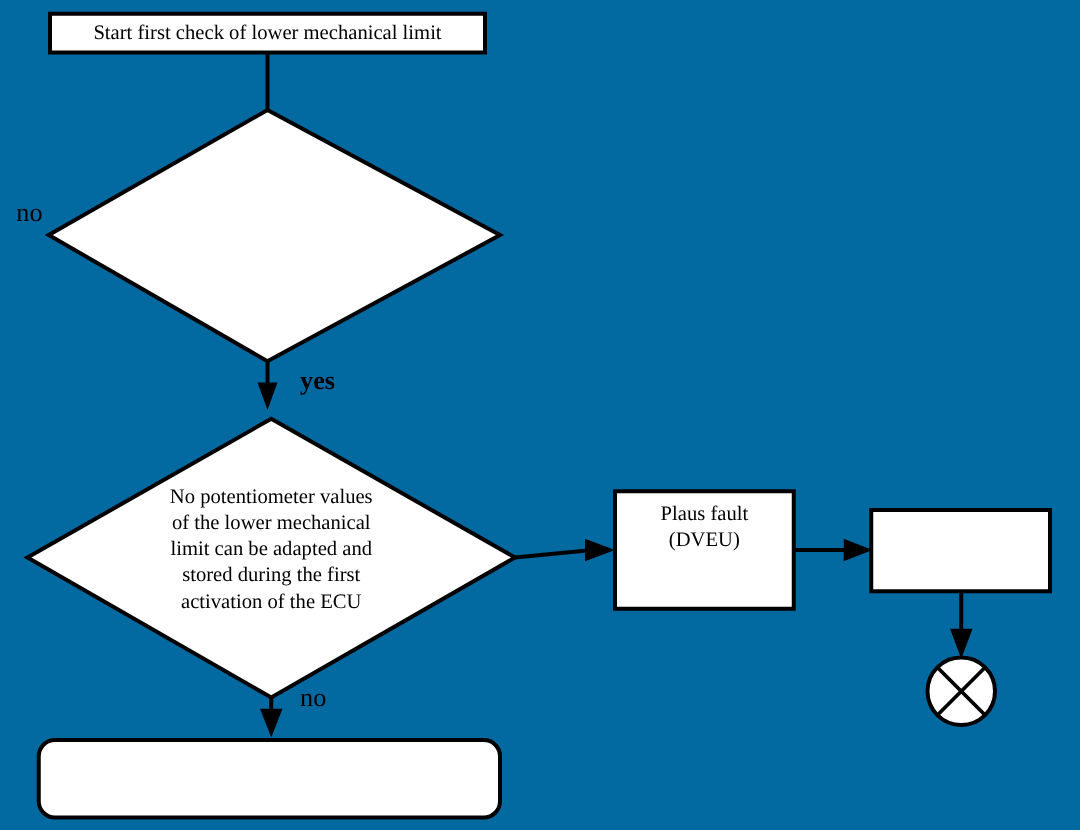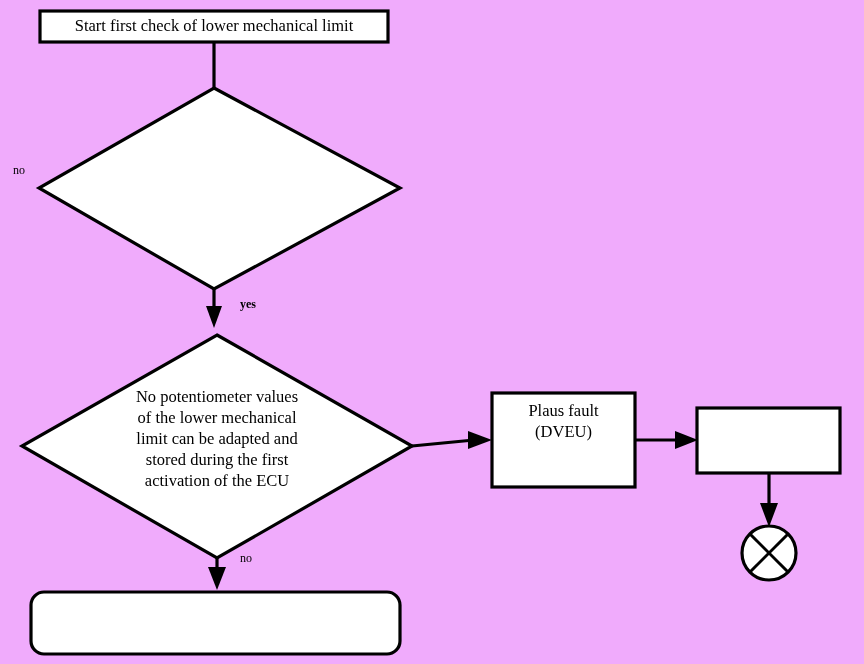--- a/index.html
+++ b/index.html
@@ -9,42 +9,42 @@
     background: #ffffff;
   }
   body {
     font-family: "Liberation Serif", "DejaVu Serif", serif;
     color: #000000;
   }
   #canvas {
     position: relative;
     width: 864px;
     height: 664px;
-    background: #f0abfc;
+    background: #0369a1;
     overflow: hidden;
   }
   svg.layer {
     position: absolute;
     left: 0;
     top: 0;
     width: 864px;
     height: 664px;
   }
   .node-text {
     position: absolute;
     text-align: center;
     line-height: 21px;
     font-size: 16.5px;
     color: #000000;
     white-space: pre-line;
     pointer-events: none;
   }
   .edge-label {
     position: absolute;
-    font-size: 12px;
+    font-size: 21px;
     line-height: 16px;
     color: #000000;
   }
   .shape-fill {
     fill: #ffffff;
     stroke: #000000;
     stroke-width: 3.2;
     stroke-linejoin: miter;
   }
   .connector {

